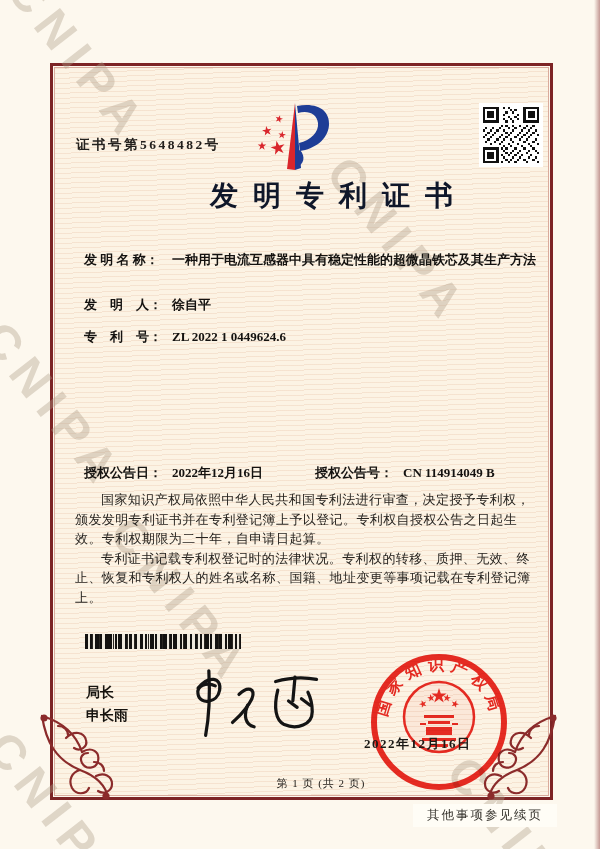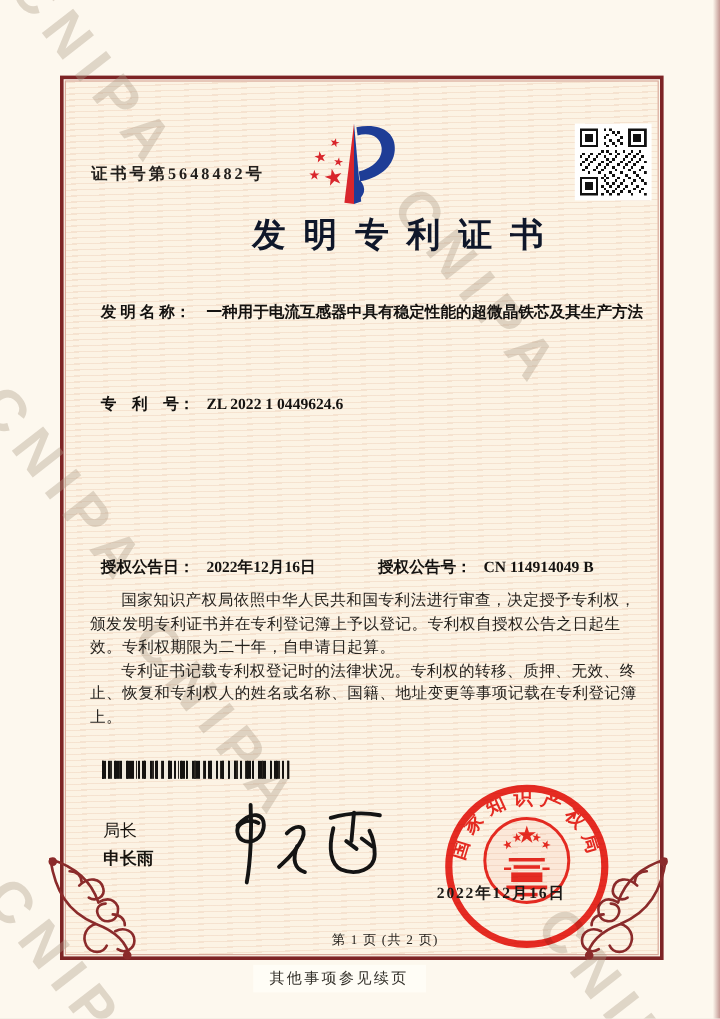--- a/index.html
+++ b/index.html
@@ -62,34 +62,34 @@
     position:absolute;left:85px;top:634px;width:156px;height:15px;z-index:2;
     background-color:#efe9dd;
     background-image:
       repeating-linear-gradient(90deg,#141210 0 2px,rgba(0,0,0,0) 2px 5px),
       repeating-linear-gradient(90deg,#2a2621 0 1px,rgba(0,0,0,0) 1px 7px),
       repeating-linear-gradient(90deg,#141210 0 3px,#efe9dd 3px 11px);
   }
   
   .sig-title{position:absolute;left:86px;top:684px;z-index:2;
     font-family:"Liberation Sans","DejaVu Sans",sans-serif;
-    font-size:14px;font-weight:400;color:#17140f;}
+    font-size:14px;font-weight:700;color:#17140f;}
   .sig-name{position:absolute;left:86px;top:707px;z-index:2;
     font-family:"Liberation Sans","DejaVu Sans",sans-serif;
     font-size:14px;font-weight:700;color:#17140f;}
   .sig-hand{position:absolute;left:183px;top:664px;width:140px;height:76px;z-index:2;}
   
   .seal{position:absolute;left:368px;top:651px;width:142px;height:142px;z-index:3;
     opacity:0.95;mix-blend-mode:multiply;}
   .seal-date{position:absolute;left:364px;top:735px;width:150px;z-index:4;
     font-size:13px;font-weight:700;letter-spacing:1.5px;color:#1b1916;white-space:nowrap;}
   
   .page-note{position:absolute;left:50px;top:776px;width:542px;z-index:2;
     text-align:center;font-size:11px;color:#26231f;letter-spacing:1px;}
-  .cont-note{position:absolute;left:34px;top:804px;width:497px;z-index:2;text-align:center;}
+  .cont-note{position:absolute;left:60px;top:804px;width:497px;z-index:2;text-align:right;}
   .cont-note span{display:inline-block;background:#fffdf6;padding:3px 14px;
     font-size:12.5px;letter-spacing:2px;color:#33302a;}
 </style>
 </head>
 <body>
 
 <div class="page">
 
   <div class="wm" style="left:-20px;top:30px;">CNIPA</div>
   <div class="wm" style="left:300px;top:213px;">CNIPA</div>
@@ -163,20 +163,23 @@
           <rect x="2" y="20" width="3" height="3"></rect>
         <path d="M9 0h1v1H9zM11 0h1v1h-1zM12 1h1v1h-1zM14 1h1v1h-1zM10 2h1v1h-1zM13 2h1v1h-1zM9 3h1v1H9zM15 3h1v1h-1zM11 4h1v1h-1zM14 4h1v1h-1zM9 5h1v1H9zM12 5h1v1h-1zM15 5h1v1h-1zM10 6h1v1h-1zM13 6h1v1h-1zM8 8h1v1H8zM10 8h1v1h-1zM13 8h1v1h-1zM16 8h1v1h-1zM19 8h1v1h-1zM22 8h1v1h-1zM1 9h1v1H1zM4 9h1v1H4zM7 9h1v1H7zM11 9h1v1h-1zM14 9h1v1h-1zM18 9h1v1h-1zM21 9h1v1h-1zM0 10h1v1H0zM3 10h1v1H3zM6 10h1v1H6zM9 10h1v1H9zM13 10h1v1h-1zM17 10h1v1h-1zM20 10h1v1h-1zM23 10h1v1h-1zM2 11h1v1H2zM5 11h1v1H5zM10 11h1v1h-1zM12 11h1v1h-1zM16 11h1v1h-1zM19 11h1v1h-1zM22 11h1v1h-1zM1 12h1v1H1zM4 12h1v1H4zM8 12h1v1H8zM11 12h1v1h-1zM15 12h1v1h-1zM18 12h1v1h-1zM21 12h1v1h-1zM24 12h1v1h-1zM0 13h1v1H0zM3 13h1v1H3zM7 13h1v1H7zM10 13h1v1h-1zM14 13h1v1h-1zM17 13h1v1h-1zM20 13h1v1h-1zM2 14h1v1H2zM6 14h1v1H6zM9 14h1v1H9zM12 14h1v1h-1zM16 14h1v1h-1zM19 14h1v1h-1zM23 14h1v1h-1zM1 15h1v1H1zM5 15h1v1H5zM8 15h1v1H8zM13 15h1v1h-1zM18 15h1v1h-1zM22 15h1v1h-1zM3 16h1v1H3zM7 16h1v1H7zM11 16h1v1h-1zM15 16h1v1h-1zM20 16h1v1h-1zM24 16h1v1h-1zM9 17h1v1H9zM12 17h1v1h-1zM17 17h1v1h-1zM21 17h1v1h-1zM8 18h1v1H8zM10 18h1v1h-1zM14 18h1v1h-1zM18 18h1v1h-1zM22 18h1v1h-1zM9 19h1v1H9zM13 19h1v1h-1zM16 19h1v1h-1zM20 19h1v1h-1zM23 19h1v1h-1zM10 20h1v1h-1zM12 20h1v1h-1zM15 20h1v1h-1zM19 20h1v1h-1zM24 20h1v1h-1zM8 21h1v1H8zM11 21h1v1h-1zM14 21h1v1h-1zM17 21h1v1h-1zM21 21h1v1h-1zM9 22h1v1H9zM13 22h1v1h-1zM16 22h1v1h-1zM20 22h1v1h-1zM23 22h1v1h-1zM10 23h1v1h-1zM12 23h1v1h-1zM15 23h1v1h-1zM18 23h1v1h-1zM22 23h1v1h-1zM8 24h1v1H8zM11 24h1v1h-1zM14 24h1v1h-1zM19 24h1v1h-1zM24 24h1v1h-1z"></path>
       </g>
     </svg>
   </div>
 
   <div class="title">发明专利证书</div>
 
   <div class="row" style="top:251px;text-decoration:underline;">
     <span class="lab">发 明 名 称：</span><span class="val">一种用于电流互感器中具有稳定性能的超微晶铁芯及其生产方法</span>
+  </div>
+  <div class="row" style="top:296px;">
+    <span class="lab">发　明　人：</span><span class="val">徐自平</span>
   </div>
   <div class="row" style="top:328px;">
     <span class="lab">专　利　号：</span><span class="val">ZL 2022 1 0449624.6</span>
   </div>
   <div class="row row2col" style="top:464px;">
     <span>
       <span class="lab">授权公告日：</span><span class="val">2022年12月16日</span>
     </span>
     <span class="pair2">
       <span class="lab">授权公告号：</span><span class="val">CN 114914049 B</span>

